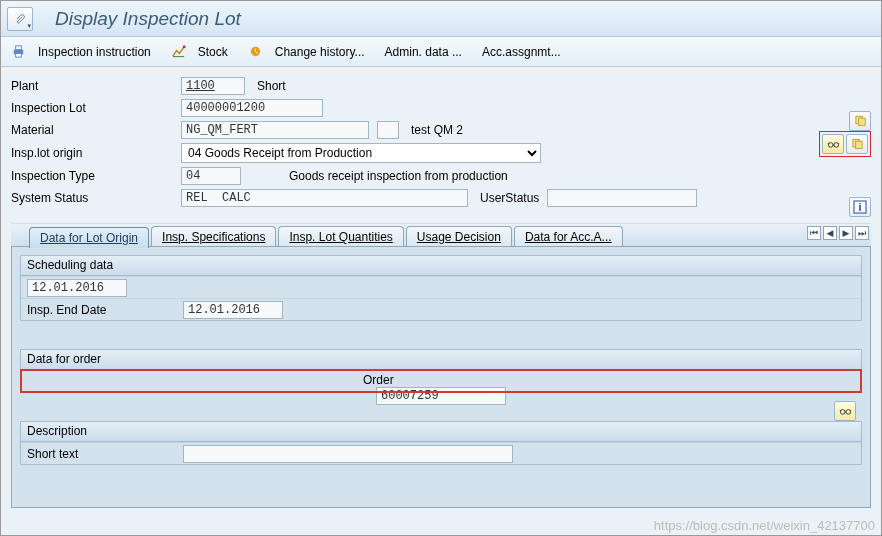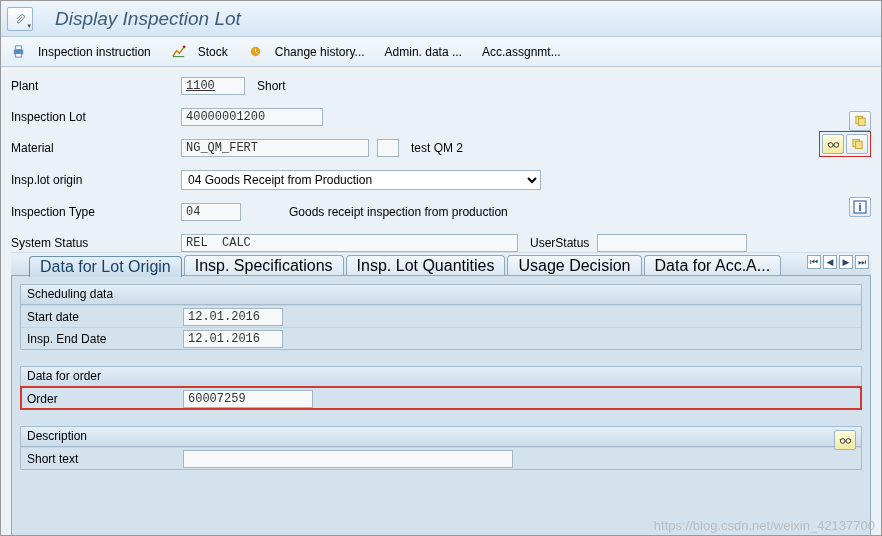--- a/index.html
+++ b/index.html
@@ -15,44 +15,44 @@
 
   
   .toolbar { height:30px; background:linear-gradient(#f3f8fc,#e5eff7); border-bottom:1px solid #b7c8d8; display:flex; align-items:center; padding:0 10px; gap:20px; margin-bottom:4px;}
   .toolbar .tbtn { display:flex; align-items:center; gap:12px; cursor:pointer; color:#000; }
   .toolbar .tbtn svg { width:15px; height:15px; }
 
   
   .content { padding:6px 10px 0 10px; background:#eaf1f7; height:calc(100% - 36px - 30px - 4px); }
 
   
-  .form-grid { display:grid; grid-template-columns:170px auto; row-gap:13px; align-items:center; margin-bottom:0; position:relative;}
+  .form-grid { display:grid; grid-template-columns:170px auto; row-gap:4px; align-items:center; margin-bottom:16px; position:relative;}
   .form-grid .lbl { color:#000; padding-left:0px;}
   .form-grid .fields { display:flex; align-items:center; gap:8px; }
   input.sapfield { background:#fff; border:1px solid #a2b7c4; padding:1px 4px; height:18px; font-family:"Courier New", monospace; font-size:12px; color:#333; }
   input.sapfield[readonly] { background:#f6f8fa; }
   .form-grid .ext { padding-left:4px;}
   .form-grid select.sapdd { height:20px; border:1px solid #a2b7c4; background:#fff; font-size:12px; padding-left:2px;}
   .header-icons { position:absolute; right:0px; top:34px; display:flex; flex-direction:column; gap:2px; align-items:flex-end;}
   .mini-btn { width:22px; height:20px; border:1px solid #9bb4cc; background:linear-gradient(#fefee0,#f5e9a2); border-radius:2px; display:flex;align-items:center;justify-content:center; cursor:pointer;}
   .mini-btn svg{ width:13px; height:12px;}
   .mini-btn.gray { background:linear-gradient(#fafcfe,#e4edf6);}
   .info-btn { width:22px; height:20px; border:1px solid #9bb4cc; background:linear-gradient(#fefefe,#e3edf5); border-radius:2px; display:flex; align-items:center; justify-content:center; font-weight:bold; color:#1b4aa0; position:absolute; right:0; top:120px; cursor:pointer;}
   .red-sel { position:absolute; right:0; top:54px; border:1px solid #cc2a2a; padding:2px; display:flex; gap:2px;}
 
   
   .tabstrip { display:flex; align-items:flex-end; height:24px; position:relative; background:linear-gradient(#eaf1f7,#cfe0ed); border-top:1px solid #d0dfe9; padding-left:18px;}
-  .tab { height:21px; border:1px solid #8ea8bd; border-bottom:none; background:linear-gradient(#f2f7fb,#dbe8f2); border-radius:4px 4px 0 0; margin-right:2px; padding:0 10px; display:flex; align-items:center; font-size:16px; color:#000; cursor:pointer;}
+  .tab { height:21px; border:1px solid #8ea8bd; border-bottom:none; background:linear-gradient(#f2f7fb,#dbe8f2); border-radius:4px 4px 0 0; margin-right:2px; padding:0 10px; display:flex; align-items:center; font-size:12px; color:#000; cursor:pointer;text-decoration:underline;}
   .tab.active { background:linear-gradient(#e4f0f9,#c8ddec); border-color:#6f90aa; color:#1b4063; position:relative; top:1px; z-index:2;}
   .tab-scroll { position:absolute; right:2px; top:2px; display:flex; gap:2px;}
   .tab-scroll span { width:14px; height:14px; border:1px solid #8ea8bd; background:#fff; font-size:9px; display:flex;align-items:center;justify-content:center; cursor:pointer; color:#2a4a63;}
 
   
   .tabbody { border:1px solid #8ea8bd; background:#d4e2ee; margin-top:-1px; padding:8px; height:262px; position:relative;}
-  .group { border:1px solid #a6bccd; background:#d4e2ee; margin-bottom:16px; padding:0; border-radius:1px;}
+  .group { border:1px solid #a6bccd; background:#d4e2ee; margin-bottom:28px; padding:0; border-radius:1px;}
   .group .grouptitle { height:20px; background:linear-gradient(#e4eef6,#ccdceb); border-bottom:1px solid #a6bccd; padding:2px 6px; font-size:12px; }
   .group .grow { display:flex; align-items:center; border-top:1px solid #c4d4e1; padding:2px 6px; height:22px;}
   .group .grow:first-of-type { border-top:none;}
   .group .glabel { width:156px; }
   .order-right-btn { position:absolute; right:14px; top:154px; }
   .watermark{position:absolute;right:6px;bottom:2px;color:#bcbcbc;font-size:13px;pointer-events:none;}
 </style>
 </head>
 <body>
 
@@ -129,21 +129,21 @@
       </div>
 
       <div class="lbl">Inspection Type</div>
       <div class="fields">
         <input class="sapfield" style="width: 60px;" readonly="" value="04">
         <span class="ext" style="padding-left:40px">Goods receipt inspection from production</span>
       </div>
 
       <div class="lbl">System Status</div>
       <div class="fields" style="width:100%;">
-        <input class="sapfield" style="width: 337px;" readonly="" value="REL  CALC">
+        <input class="sapfield" style="width: 287px;" readonly="" value="REL  CALC">
         <span class="ext">UserStatus</span>
         <input class="sapfield" style="width: 150px;" readonly="" value="">
       </div>
 
       <div class="header-icons">
         <div class="mini-btn gray">
           <svg viewBox="0 0 14 12">
               <rect x="2" y="1" width="7" height="8" fill="#f5e08a" stroke="#c0a030"></rect>
               <rect x="5" y="3" width="7" height="8" fill="#f5e08a" stroke="#c0a030"></rect>
             </svg>
@@ -184,32 +184,31 @@
         <span>▶</span>
         <span>⏭</span>
       </div>
     </div>
 
     <div class="tabbody">
 
       <div class="group">
         <div class="grouptitle">Scheduling data</div>
         <div class="grow">
-          <div class="glabel">Start date</div>
           <input class="sapfield" style="width: 100px;" readonly="" value="12.01.2016">
         </div>
         <div class="grow">
           <div class="glabel">Insp. End Date</div>
           <input class="sapfield" style="width: 100px;" readonly="" value="12.01.2016">
         </div>
       </div>
 
       <div class="group">
         <div class="grouptitle">Data for order</div>
-        <div class="grow" style="outline:2px solid #d23a2f; outline-offset:-1px;">
+        <div class="grow" style="outline:2px solid #d23a2f; outline-offset:-1px;flex-direction:column;">
           <div class="glabel">Order</div>
           <input class="sapfield" style="width: 130px;" readonly="" value="60007259">
         </div>
       </div>
       <div class="mini-btn order-right-btn">
         <svg viewBox="0 0 14 12">
             <circle cx="4" cy="7" r="2.5" fill="none" stroke="#333"></circle>
             <circle cx="10" cy="7" r="2.5" fill="none" stroke="#333"></circle>
             <path d="M6.5 7 L7.5 7 M1 5 L2 6 M13 5 L12 6" stroke="#333"></path>
           </svg>

